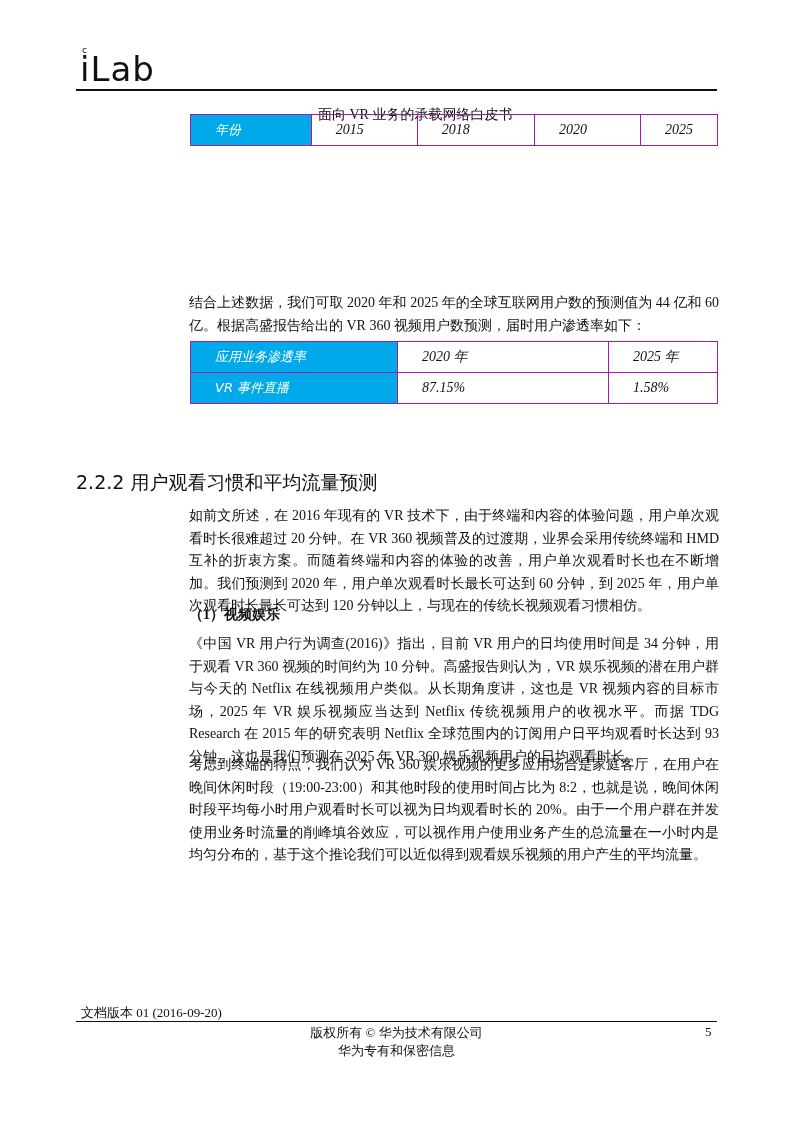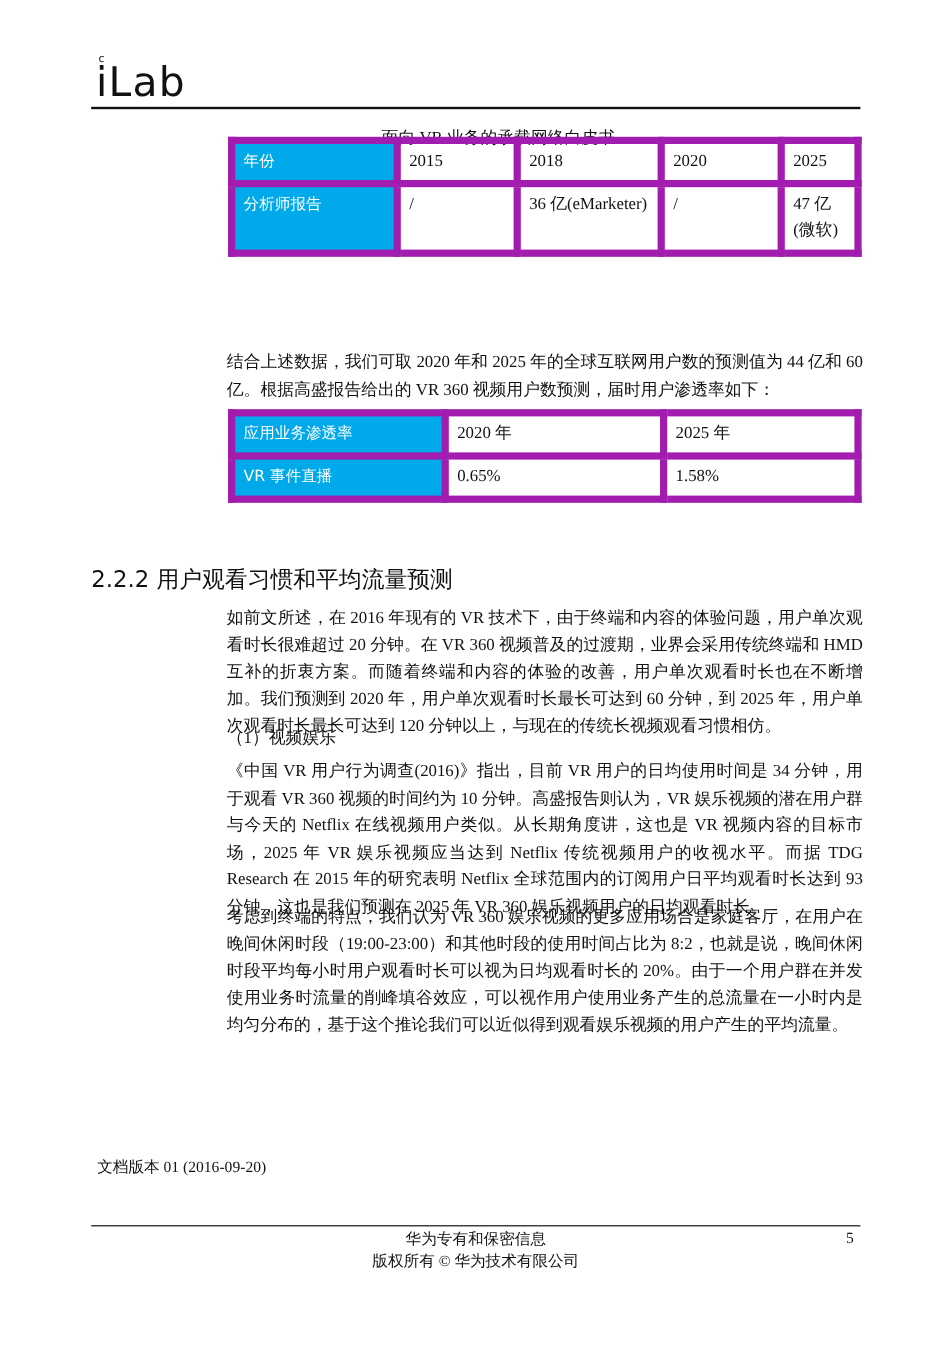--- a/index.html
+++ b/index.html
@@ -5,82 +5,75 @@
   html, body { margin:0; padding:0; background:#ffffff; }
   body { width:793px; height:1122px; position:relative; overflow:hidden;
          font-family:"Liberation Serif","DejaVu Serif",serif; color:#111; }
   .logo { position:absolute; left:80px; top:52px; font-family:"DejaVu Sans","Liberation Sans",sans-serif;
           font-size:34px; letter-spacing:1px; color:#111; line-height:1; }
   .logo .dot { position:absolute; left:2px; top:-6px; font-size:9px; }
   .header-title { position:absolute; left:318px; top:70px; font-size:14px;margin-top:36px; }
   .header-rule { position:absolute; left:76px; top:89px; width:641px; height:0; border-top:2px solid #111; }
 
   table.data { position:absolute; border-collapse:collapse; font-size:14px; }
-  table.data td { border:6px solid #a21caf; padding:4px 7px; vertical-align:top; line-height:22px; }
+  table.data td { border:1px solid #a21caf; padding:4px 24px; vertical-align:top; line-height:22px;font-style:italic; }
   table.data td.hd { background:#00a9e9; color:#fff; font-family:"DejaVu Sans","Liberation Sans",sans-serif; font-size:13px; }
   #t1 { left:190px; top:114px; width:528px; }
   #t2 { left:190px; top:341px; width:528px; }
 
   .para { position:absolute; left:189px; width:530px; font-size:14px; line-height:22.5px; text-align:justify; margin:0; }
   .h2 { position:absolute; left:76px; top:470px; font-family:"DejaVu Sans","Liberation Sans",sans-serif; font-size:19px; margin:0; font-weight:normal; }
-  .h4 { position:absolute; left:189px; top:606px; font-size:14px; font-weight:normal; margin:0; }
+  .h4 { position:absolute; left:189px; top:606px; font-size:14px; font-weight:bold; margin:0; }
 
   .footer-rule { position:absolute; left:76px; top:1021px; width:641px; border-top:1px solid #111; }
-  .footer-left { position:absolute; left:81px; top:964px; font-size:13px; }
+  .footer-left { position:absolute; left:81px; top:1004px; font-size:13px; }
   .footer-center { position:absolute; left:0; width:793px; top:1024px; text-align:center; font-size:13px; line-height:18px; }
   .footer-page { position:absolute; left:705px; top:1024px; font-size:13px; }
 </style>
 </head>
 <body>
 
 <div class="logo"><span class="dot">c</span><span>iLab</span></div>
 <div class="header-title">面向 VR 业务的承载网络白皮书</div>
 <div class="header-rule"></div>
 
 <table class="data" id="t1">
   <tbody>
       <tr>
     <td class="hd" style="width:118px">年份</td>
     <td style="width:80px">2015</td>
     <td style="width:100px">2018</td>
     <td style="width:80px">2020</td>
     <td>2025</td>
   </tr>
-  <tr>
-    <td class="hd">分析师报告</td>
-    <td>/</td>
-    <td>36 亿(eMarketer)</td>
-    <td>/</td>
-    <td>47 亿(微软)</td>
-  </tr>
 </tbody>
   </table>
 
 <p class="para" style="top:292px">结合上述数据，我们可取 2020 年和 2025 年的全球互联网用户数的预测值为 44 亿和 60 亿。根据高盛报告给出的 VR 360 视频用户数预测，届时用户渗透率如下：</p>
 
 <table class="data" id="t2">
   <tbody>
       <tr>
     <td class="hd" style="width:158px">应用业务渗透率</td>
     <td style="width:162px">2020 年</td>
     <td>2025 年</td>
   </tr>
   <tr>
     <td class="hd">VR 事件直播</td>
-    <td>0.65%</td>
+    <td>87.15%</td>
     <td>1.58%</td>
   </tr>
 </tbody>
   </table>
 
 <h2 class="h2">2.2.2 用户观看习惯和平均流量预测</h2>
 <p class="para" style="top:505px">如前文所述，在 2016 年现有的 VR 技术下，由于终端和内容的体验问题，用户单次观看时长很难超过 20 分钟。在 VR 360 视频普及的过渡期，业界会采用传统终端和 HMD 互补的折衷方案。而随着终端和内容的体验的改善，用户单次观看时长也在不断增加。我们预测到 2020 年，用户单次观看时长最长可达到 60 分钟，到 2025 年，用户单次观看时长最长可达到 120 分钟以上，与现在的传统长视频观看习惯相仿。</p>
 <h4 class="h4">（1）视频娱乐</h4>
 <p class="para" style="top:633px">《中国 VR 用户行为调查(2016)》指出，目前 VR 用户的日均使用时间是 34 分钟，用于观看 VR 360 视频的时间约为 10 分钟。高盛报告则认为，VR 娱乐视频的潜在用户群与今天的 Netflix 在线视频用户类似。从长期角度讲，这也是 VR 视频内容的目标市场，2025 年 VR 娱乐视频应当达到 Netflix 传统视频用户的收视水平。而据 TDG Research 在 2015 年的研究表明 Netflix 全球范围内的订阅用户日平均观看时长达到 93 分钟，这也是我们预测在 2025 年 VR 360 娱乐视频用户的日均观看时长。</p>
 <p class="para" style="top:754px">考虑到终端的特点，我们认为 VR 360 娱乐视频的更多应用场合是家庭客厅，在用户在晚间休闲时段（19:00-23:00）和其他时段的使用时间占比为 8:2，也就是说，晚间休闲时段平均每小时用户观看时长可以视为日均观看时长的 20%。由于一个用户群在并发使用业务时流量的削峰填谷效应，可以视作用户使用业务产生的总流量在一小时内是均匀分布的，基于这个推论我们可以近似得到观看娱乐视频的用户产生的平均流量。</p>
 
 <div class="footer-rule"></div>
 <div class="footer-left">文档版本 01 (2016-09-20)</div>
 <div class="footer-center">
+  <div>版权所有 © 华为技术有限公司</div>
   <div>华为专有和保密信息</div>
-  <div>版权所有 © 华为技术有限公司</div>
 </div>
 <div class="footer-page">5</div>
 
 </body></html>

